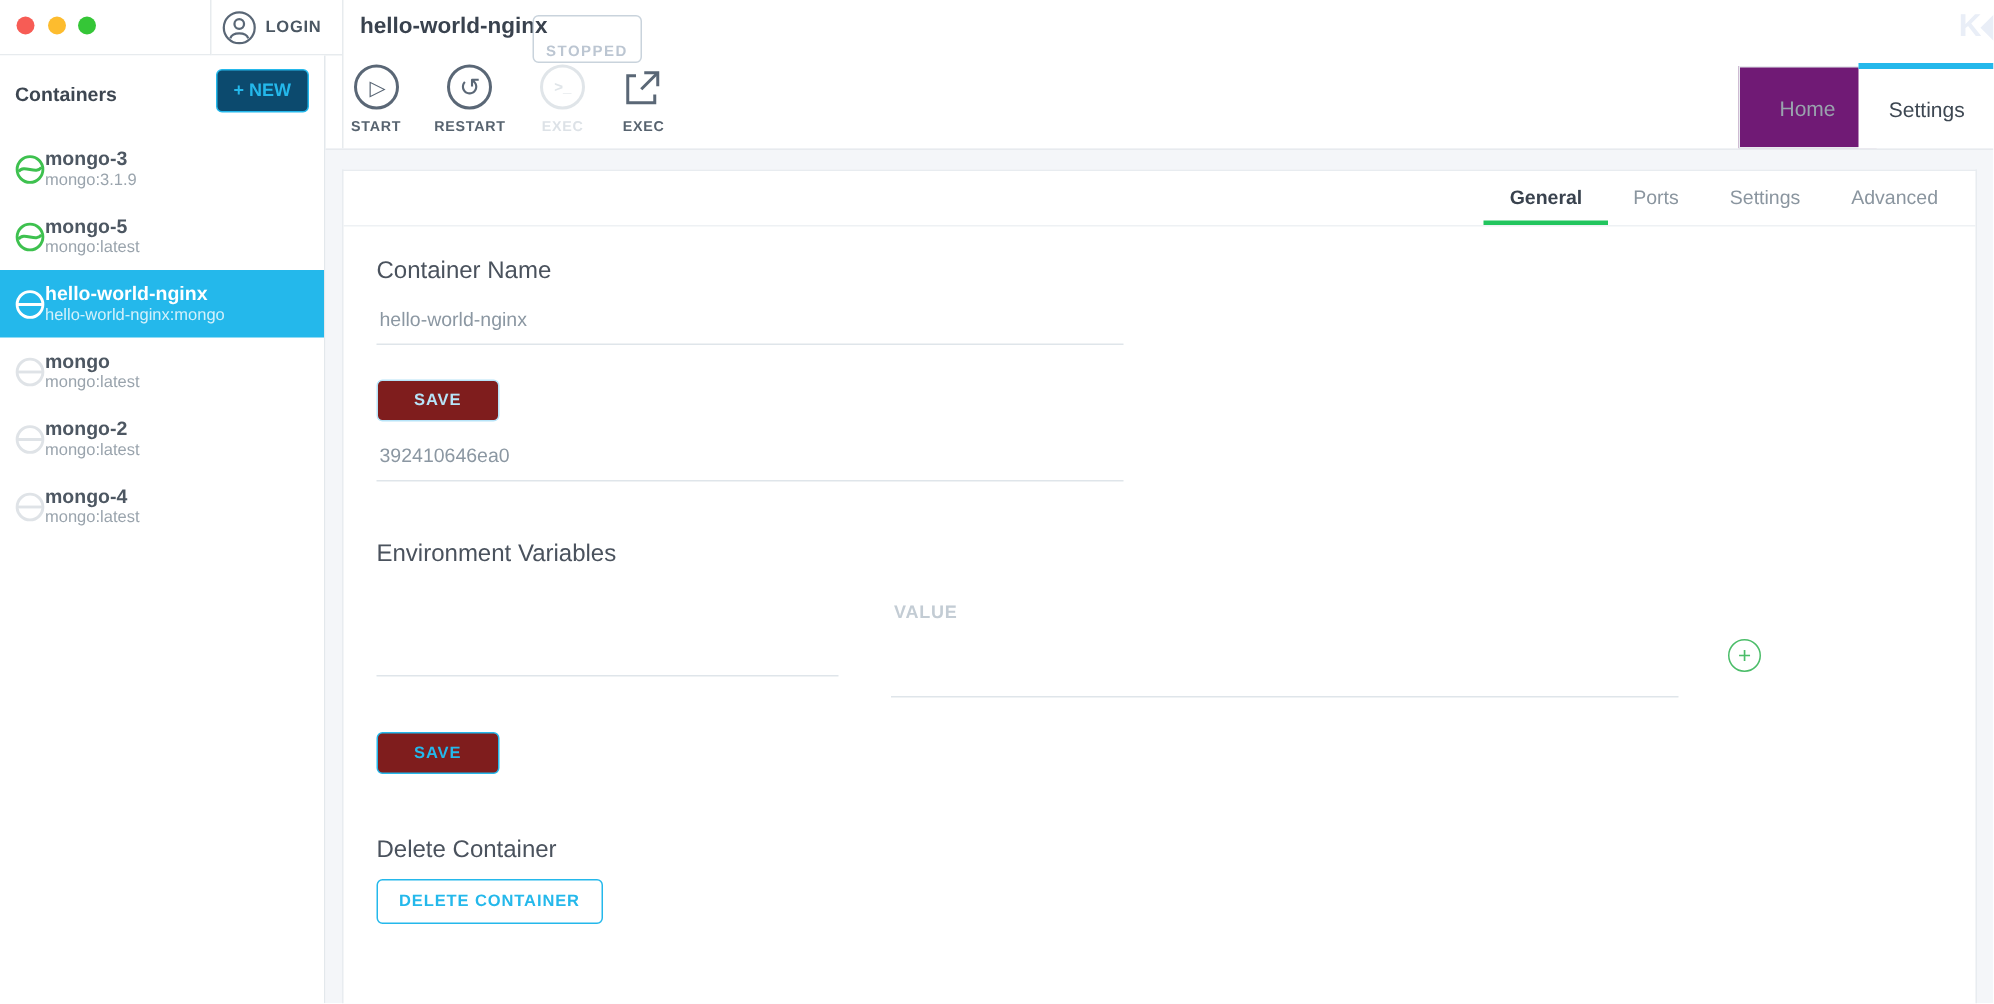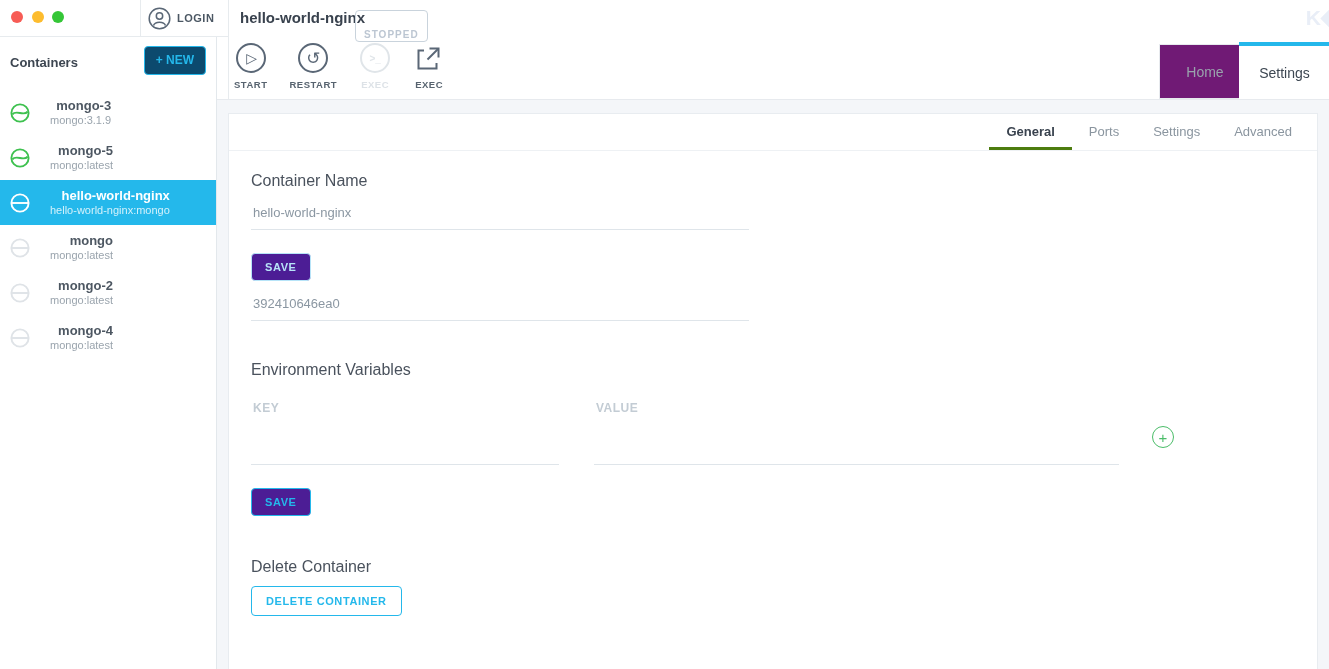--- a/index.html
+++ b/index.html
@@ -25,21 +25,21 @@
   .sidebar-head { position:relative; height:53px; }
   .sidebar-title { position:absolute; left:10px; top:18px; font-size:13px; font-weight:bold; color:#3d4651; }
   .new-btn { position:absolute; right:10px; top:9px; height:29px; padding:0 11px;
              border:1px solid #24b8eb; border-radius:4px; background:#0c4a6e;
              color:#24b8eb; font-size:12px; font-weight:bold; line-height:27px; cursor:pointer;
              font-family:"Liberation Sans",sans-serif; }
   .clist .item { height:45px; display:flex; align-items:center; padding-left:10px; cursor:pointer; }
   .clist .s-icon { width:20px; height:20px; flex:0 0 20px; }
   .clist .running .s-icon { color:#3ec14f; }
   .clist .stopped .s-icon { color:#dfe3e7; }
-  .clist .txt { margin-left:20px;text-align:right; }
+  .clist .txt { margin-left:0; }
   .clist .nm { font-size:13px; font-weight:bold; color:#4d5762; line-height:16px; }
   .clist .im { font-size:11px; color:#9aa4ad; line-height:13px; }
   .clist .item.selected { background:#24b8eb; }
   .clist .item.selected .s-icon { color:#ffffff; }
   .clist .item.selected .nm { color:#ffffff; }
   .clist .item.selected .im { color:rgba(255,255,255,.8); }
 
   
   .topbar { position:absolute; left:228px; top:0; width:1101px; height:99px;
             background:#fff; border-left:1px solid #e7ebee; }
@@ -70,30 +70,30 @@
               border-top:4px solid #24b8eb; color:#3d4752; font-size:14px;
               display:flex; align-items:center; justify-content:center; cursor:pointer; }
 
   
   .main-bg { position:absolute; left:217px; top:99px; width:1112px; height:570px;
              background:#f4f6f9; border-top:1px solid #e7eaee; }
   .panel { position:absolute; left:228px; top:113px; width:1090px; height:600px;
            background:#fff; border:1px solid #e8ecf0; border-bottom:none; }
   .ptabs { height:37px; border-bottom:1px solid #eef1f4; display:flex; justify-content:flex-end; padding-right:8px; }
   .ptab { padding:0 17px; line-height:36px; font-size:13px; color:#8a959f; cursor:pointer; }
-  .ptab.active { color:#39424e; font-weight:bold; border-bottom:3px solid #4d7c0f; }
+  .ptab.active { color:#39424e; font-weight:bold; border-bottom:3px solid #22c55e; }
 
   .content { padding:21px 22px; }
   h2.sec { font-size:16px; font-weight:400; color:#4a525d; }
   .line-input { display:block; width:498px; border:none; border-bottom:1px solid #dfe5ea;
                 padding:0 2px 9px; font-size:13px; color:#8b97a2; margin-top:15px;
                 background:transparent; outline:none; font-family:"Liberation Sans",sans-serif; }
   .btn { display:inline-block; margin-top:23px; border:1px solid #24b8eb; color:#24b8eb;
-         background:#4c1d95; border-radius:4px; font-size:11px; font-weight:bold; letter-spacing:.6px;
-         padding:7px 13px; cursor:pointer; font-family:"Liberation Sans",sans-serif; }
+         background:#7f1d1d; border-radius:4px; font-size:11px; font-weight:bold; letter-spacing:.6px;
+         padding:7px 24px; cursor:pointer; font-family:"Liberation Sans",sans-serif; }
   .btn.disabled { border-color:#b7e4f8; color:#b7e4f8; }
   .gap1 { margin-top:43px; }
   .gap2 { margin-top:40px; }
   .gap3 { margin-top:42px; }
 
   .env-cols { position:relative; display:flex; margin-top:22px; }
   .col-key { width:343px; }
   .col-value { width:560px; }
   .env-label { display:block; font-size:12px; font-weight:bold; letter-spacing:.5px; color:#c3ccd4; margin-left:2px; }
   .env-input { display:block; border:none; border-bottom:1px solid #dfe5ea; background:transparent;
@@ -269,21 +269,20 @@
       <input class="line-input" type="text" value="hello-world-nginx" style="">
       <button class="btn disabled">SAVE</button>
 
       
       <input class="line-input" type="text" readonly="" value="392410646ea0" style="">
 
       
       <h2 class="sec gap2">Environment Variables</h2>
       <div class="env-cols">
         <div class="col-key">
-          <span class="env-label">KEY</span>
           <input class="env-input k" type="text" value="" style="">
         </div>
         <div class="col-value">
           <span class="env-label">VALUE</span>
           <input class="env-input v" type="text" value="" style="">
         </div>
         <button class="add-btn">
           <span>+</span>
         </button>
       </div>

